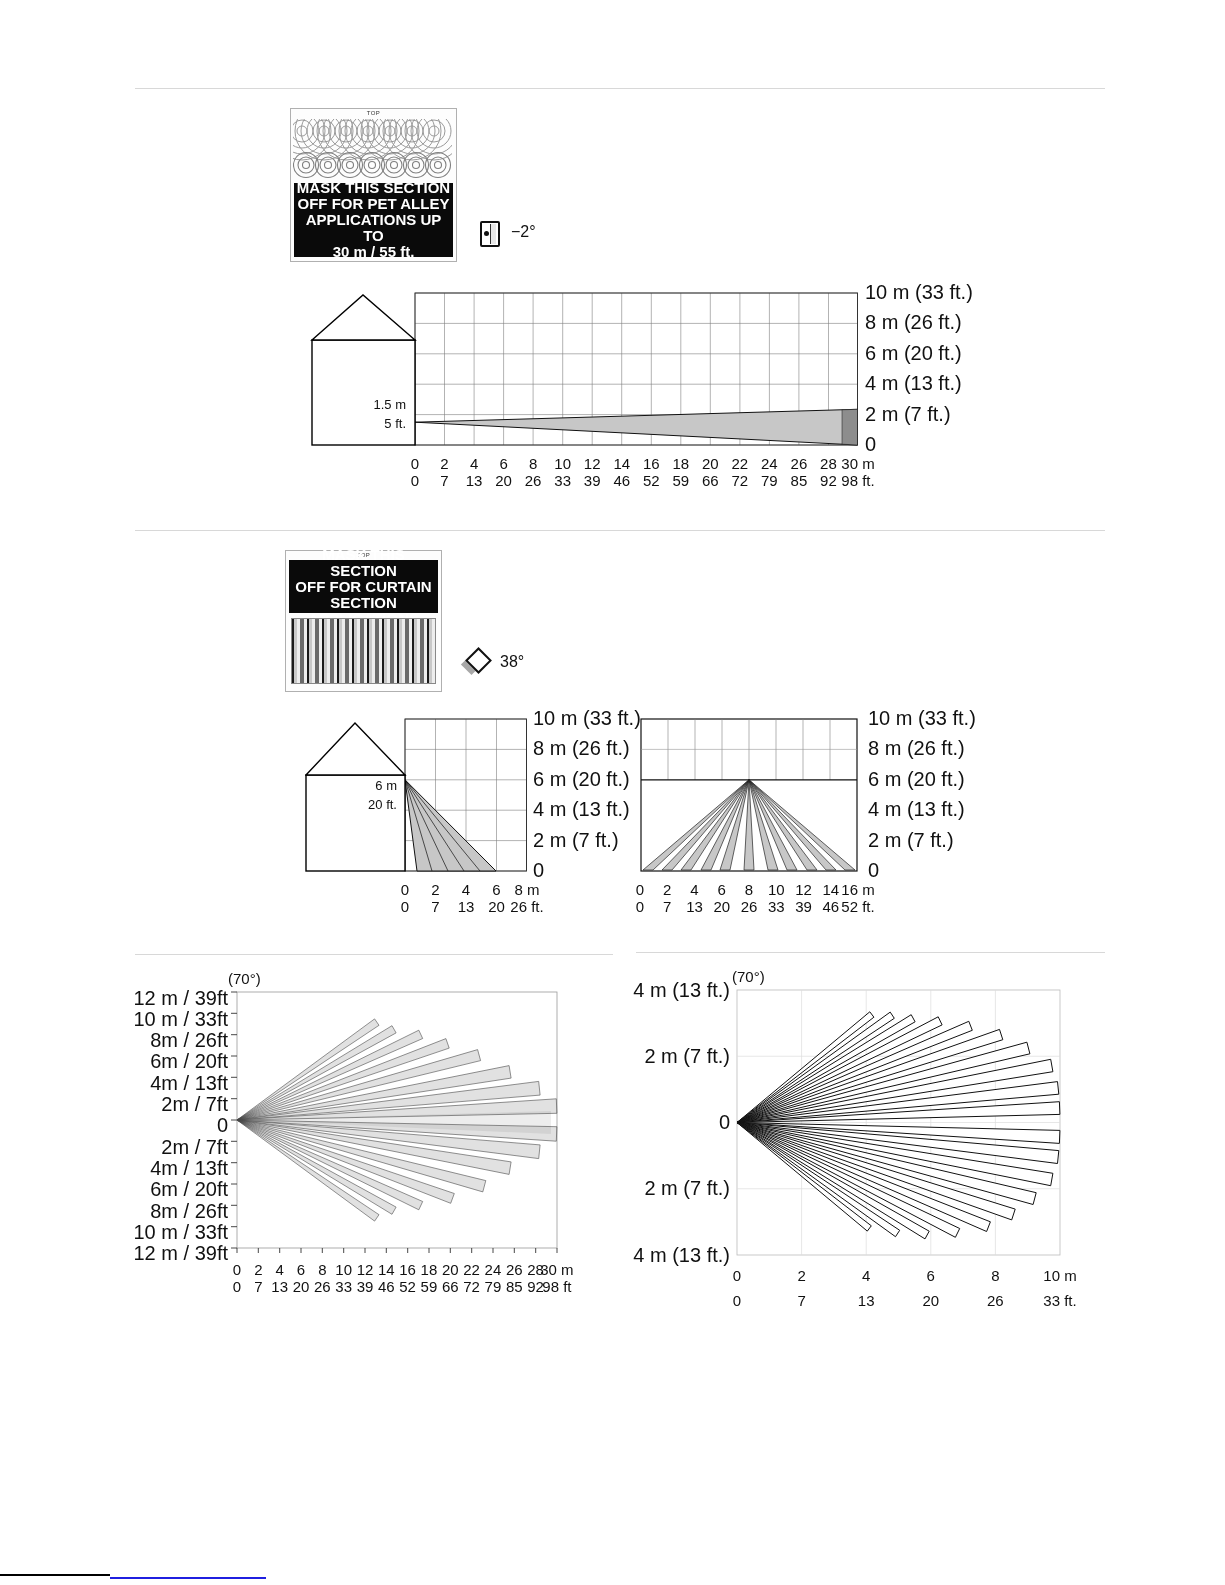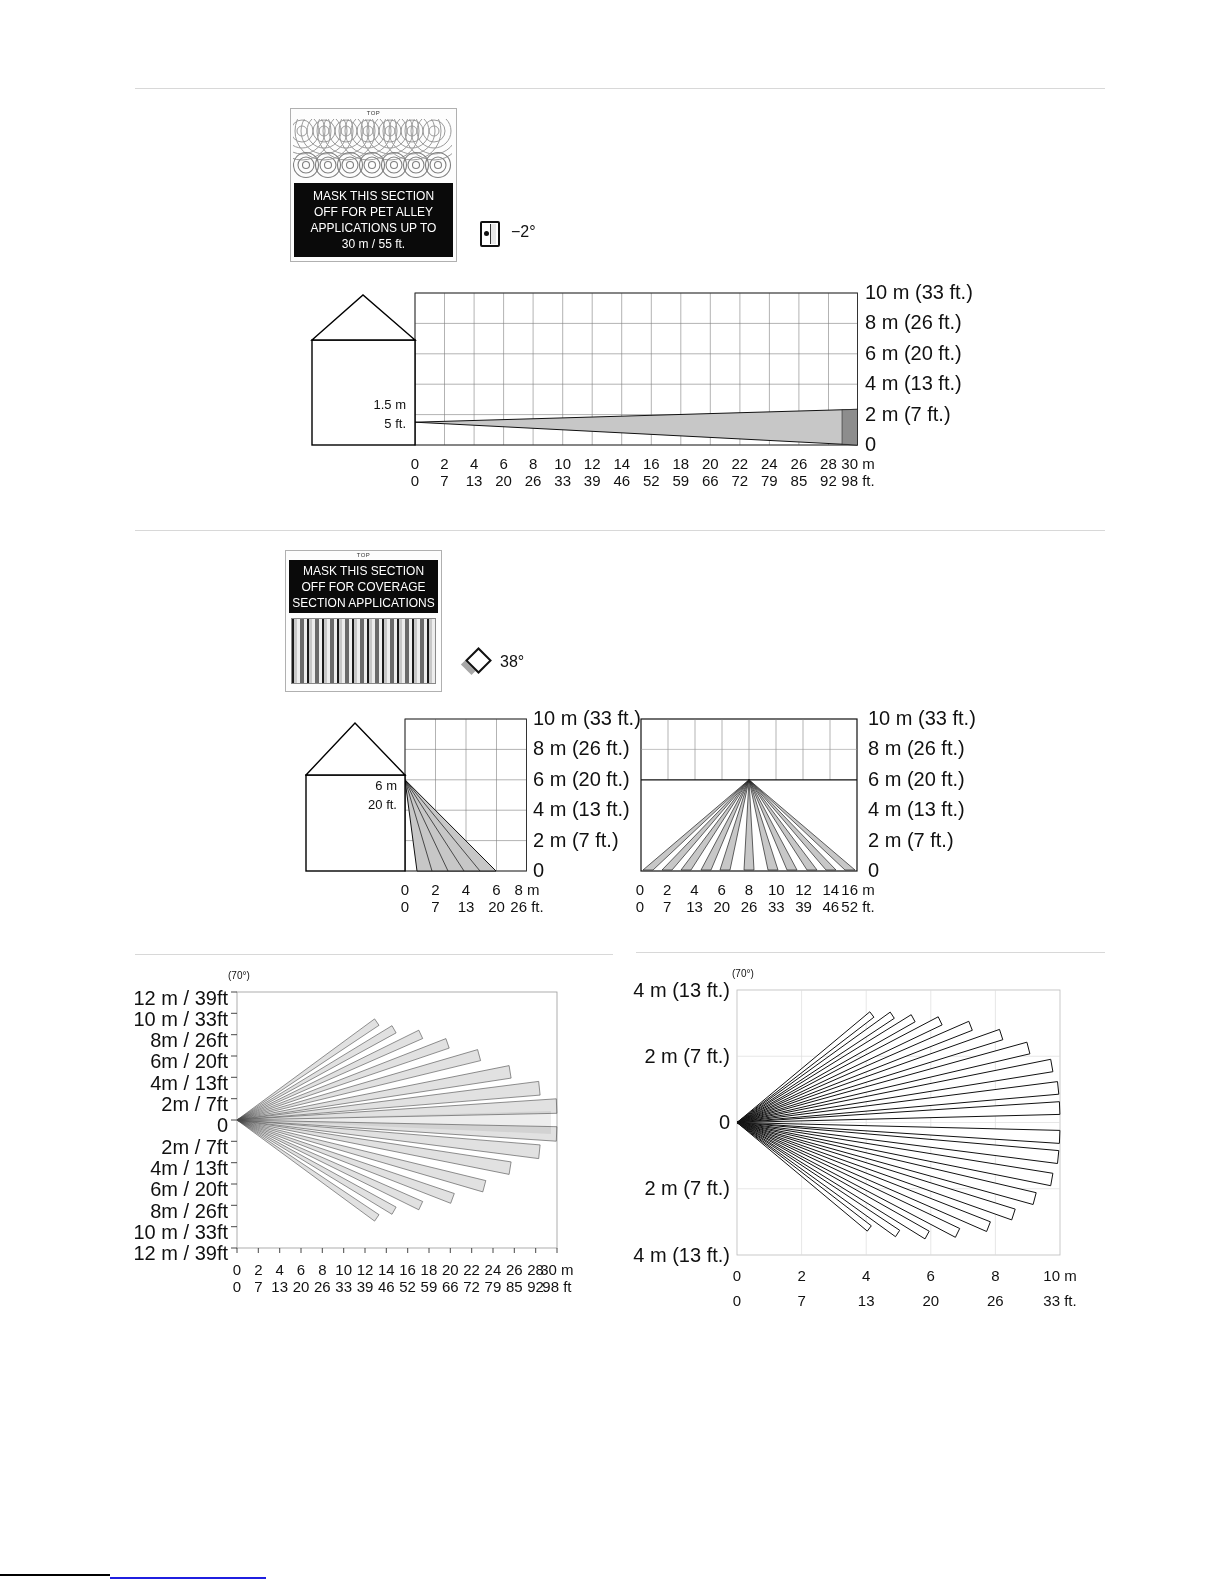--- a/index.html
+++ b/index.html
@@ -2,42 +2,42 @@
 <html><head>
 <meta charset="utf-8">
 <style>
   html,body{margin:0;padding:0;background:#fff;}
   .page{position:relative;width:1225px;height:1585px;background:#fff;overflow:hidden;
         font-family:"Liberation Sans",sans-serif;color:#111;}
   .hr{position:absolute;height:1px;background:#d8d8d8;}
   
   .maskbox{position:absolute;border:1px solid #b0b0b0;background:#fdfdfd;}
   .top-lbl{position:absolute;top:1px;left:0;right:0;text-align:center;font-size:6px;color:#333;letter-spacing:.5px;}
-  .maskblack{position:absolute;background:#0a0a0a;color:#fff;font-weight:normal;font-size:12px;
+  .maskblack{position:absolute;background:#0a0a0a;color:#fff;font-weight:bold;font-size:15px;
              line-height:16px;text-align:center;display:flex;flex-direction:column;justify-content:center;}
   .stripes{position:absolute;background:repeating-linear-gradient(90deg,#1a1a1a 0 2px,#c8c8c8 2px 5px,#ededed 5px 8px,#6a6a6a 8px 12px,#ededed 12px 15px);border:1px solid #888;}
   .lens{position:absolute;left:2px;top:10px;}
   
   .dev1{position:absolute;width:16px;height:22px;border:2px solid #111;border-radius:2px;background:#fff;}
   .dev1 .dot{position:absolute;left:2px;top:8px;width:5px;height:5px;border-radius:50%;background:#111;}
   .dev1 .flap{position:absolute;right:2px;top:1px;bottom:1px;width:5px;border-left:1.5px solid #333;background:#e8e8e8;}
   .dev2-wrap{position:absolute;width:30px;height:30px;}
   .dev2{position:absolute;left:7px;top:3px;width:15px;height:15px;border:2px solid #111;background:#fff;transform:rotate(45deg);}
   .dev2-shadow{position:absolute;left:2px;top:9px;width:15px;height:15px;background:#a8a8a8;transform:rotate(45deg);}
   .angle-lbl{position:absolute;font-size:16px;}
   
   .diagram{position:absolute;}
   .diagram svg{position:absolute;left:0;top:0;}
   .xticks{position:absolute;display:flex;justify-content:space-between;font-size:15px;}
   .xticks .tick{width:0;display:inline-flex;justify-content:center;white-space:nowrap;}
   .ycol{position:absolute;display:flex;flex-direction:column;justify-content:space-between;font-size:20px;}
   .ycol .ylab{height:0;display:flex;align-items:center;white-space:nowrap;}
   .ycol.ra .ylab{justify-content:flex-end;}
   .mountlbl{position:absolute;font-size:13px;line-height:19px;text-align:right;}
-  .fig-title{position:absolute;font-size:10px;}
+  .fig-title{position:absolute;font-size:15px;}
   .footer-black{position:absolute;background:#000;}
   .footer-blue{position:absolute;background:#1f1fe0;}
 </style>
 </head>
 <body>
 
 <div class="page">
 
   <div class="hr" style="left:135px;top:88px;width:970px;"></div>
   <div class="hr" style="left:135px;top:530px;width:970px;"></div>
@@ -158,21 +158,21 @@
         <span class="tick">85</span>
         <span class="tick">92</span>
         <span class="tick">98 ft.</span>
       </div>
   </div>
 
   <div class="maskbox" style="left:285px;top:550px;width:155px;height:140px;">
     <div class="top-lbl">TOP</div>
     <div class="maskblack" style="left:3px;right:3px;top:9px;height:53px;">
       <div>MASK THIS SECTION</div>
-      <div>OFF FOR COVERAGE</div>
+      <div>OFF FOR CURTAIN</div>
       <div>SECTION APPLICATIONS</div>
     </div>
     <div class="stripes" style="left:5px;right:5px;top:67px;height:64px;"></div>
   </div>
 
   <div class="dev2-wrap" style="left:462px;top:648px;">
     <span class="dev2-shadow"></span>
     <span class="dev2"></span>
   </div>
   <div class="angle-lbl" style="left:500px;top:653px;">38°</div>

